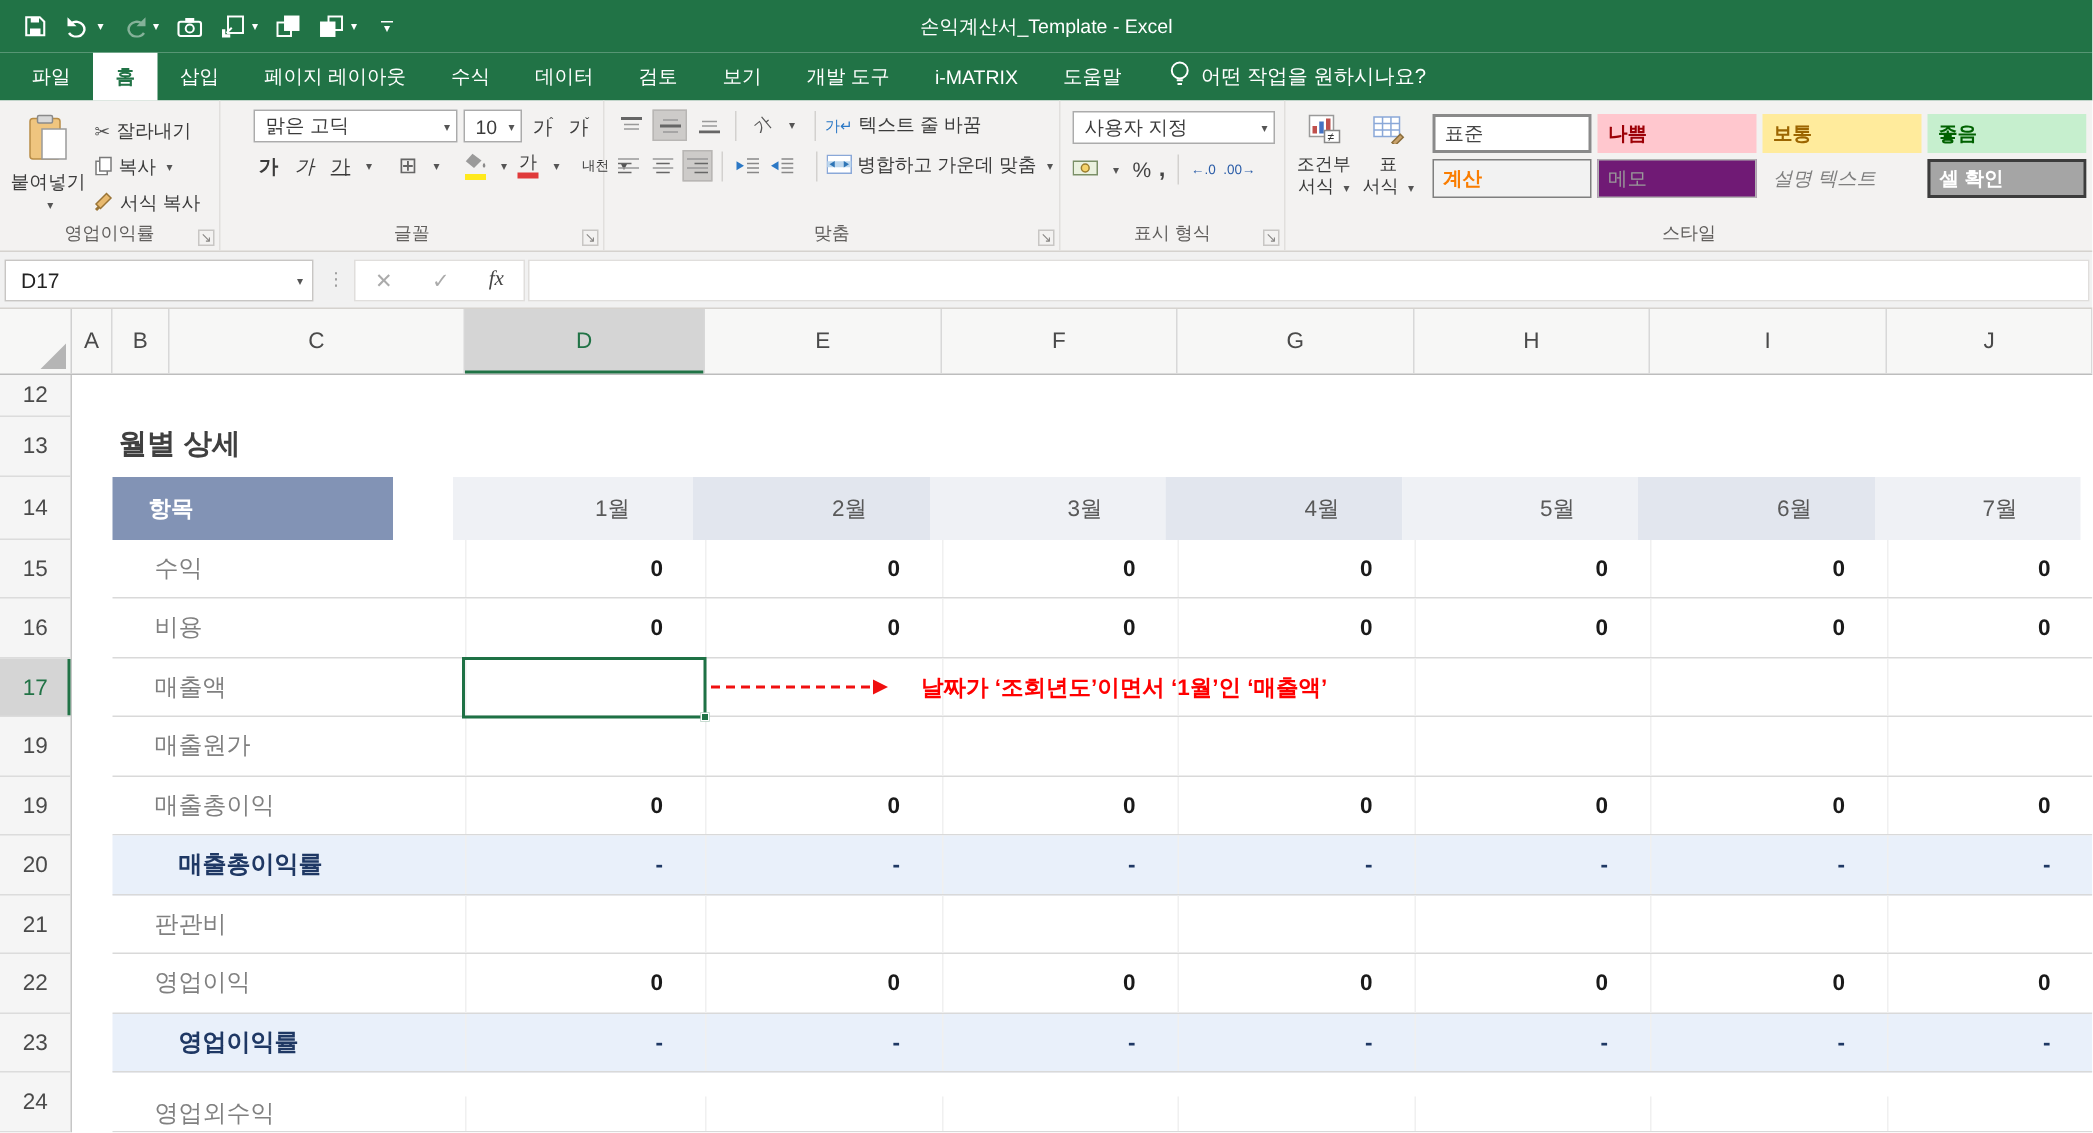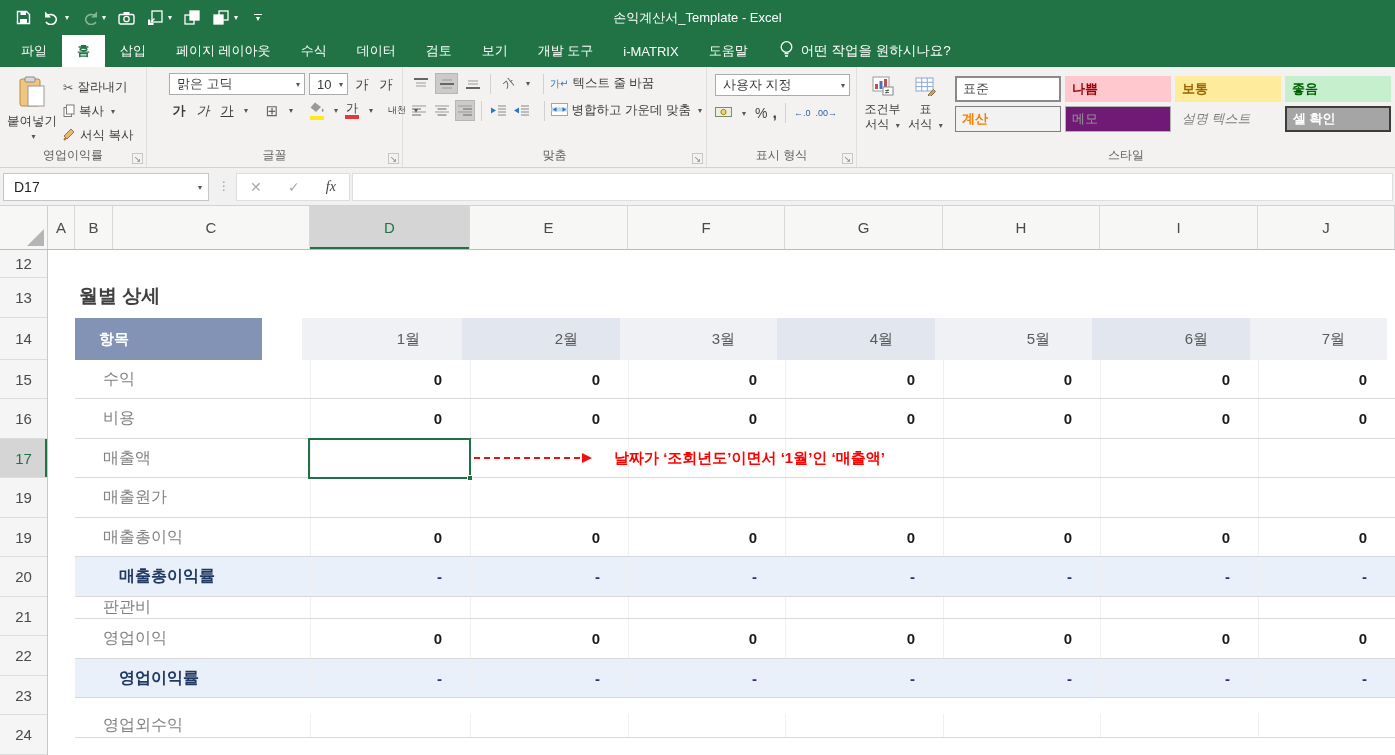--- a/index.html
+++ b/index.html
@@ -535,21 +535,21 @@
         <div class="trow drow ratio" style="height: 40px;">
           <div class="tcell dlabel" style="width: 235px;">매출총이익률</div>
           <div class="tcell dval" style="width: 160px;">-</div>
           <div class="tcell dval" style="width: 158px;">-</div>
           <div class="tcell dval" style="width: 157px;">-</div>
           <div class="tcell dval" style="width: 158px;">-</div>
           <div class="tcell dval" style="width: 157px;">-</div>
           <div class="tcell dval" style="width: 158px;">-</div>
           <div class="tcell dval" style="width: 137px;">-</div>
         </div>
-        <div class="trow drow" style="height: 22px;">
+        <div class="trow drow" style="height: 39px;">
           <div class="tcell dlabel" style="width: 235px;">판관비</div>
           <div class="tcell dval" style="width: 160px;"></div>
           <div class="tcell dval" style="width: 158px;"></div>
           <div class="tcell dval" style="width: 157px;"></div>
           <div class="tcell dval" style="width: 158px;"></div>
           <div class="tcell dval" style="width: 157px;"></div>
           <div class="tcell dval" style="width: 158px;"></div>
           <div class="tcell dval" style="width: 137px;"></div>
         </div>
         <div class="trow drow" style="height: 40px;">

